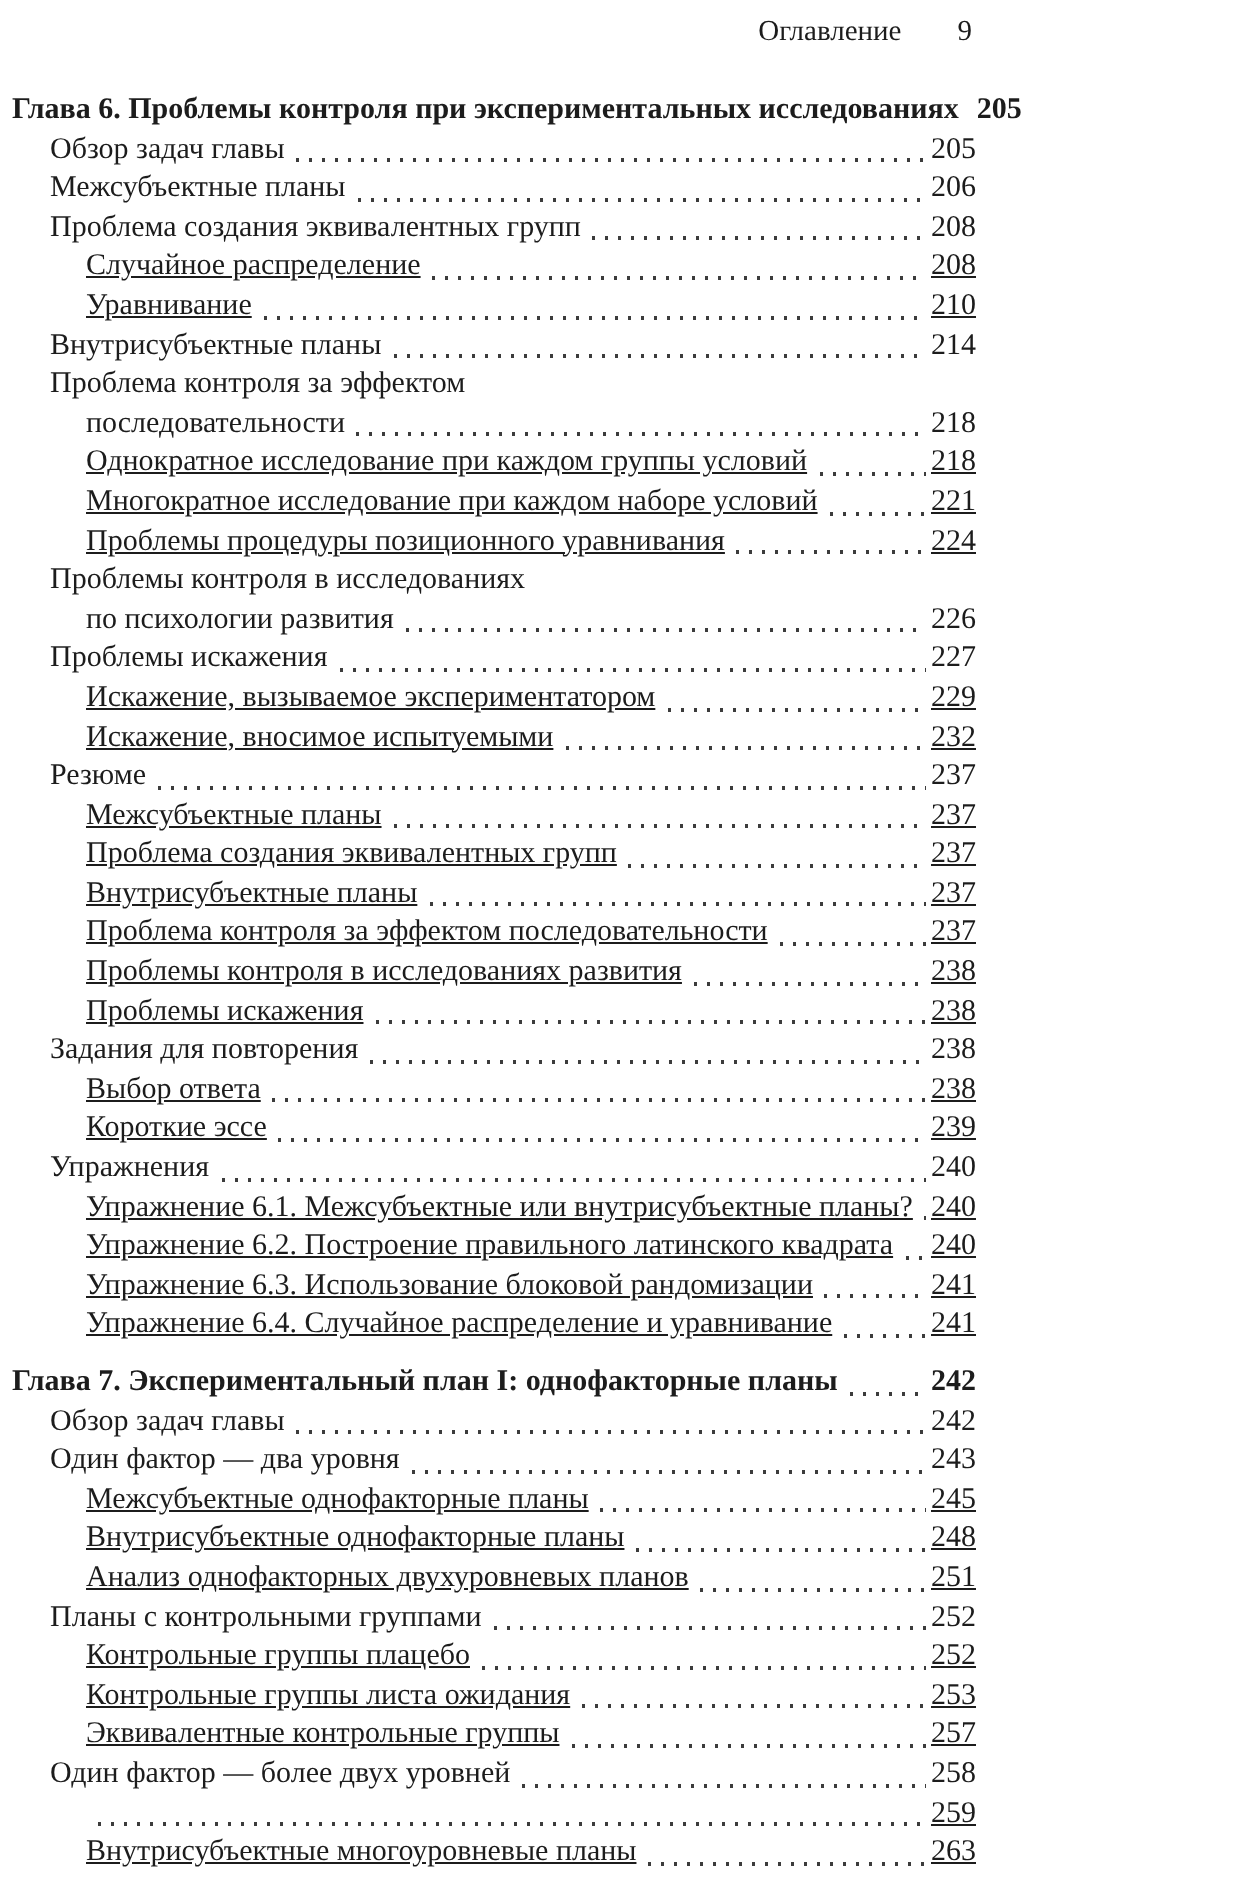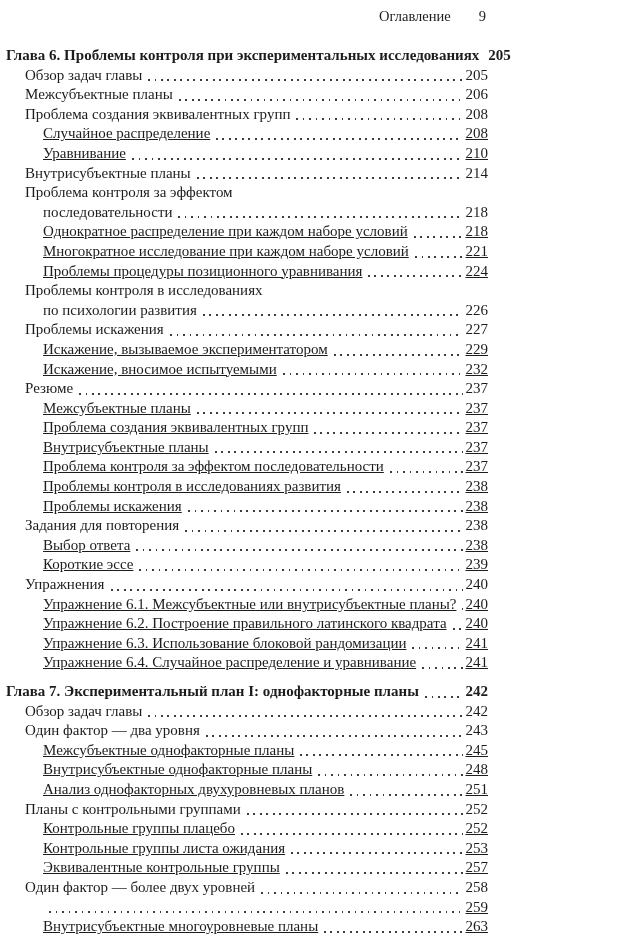--- a/index.html
+++ b/index.html
@@ -102,21 +102,21 @@
       </div>
       <div class="row lvl1">
         <span class="txt">Проблема контроля за эффектом</span>
       </div>
       <div class="row lvl1 cont">
         <span class="txt">последовательности</span>
         <span class="dots"></span>
         <span class="pg">218</span>
       </div>
       <div class="row lvl2">
-        <span class="txt">Однократное распределение при каждом наборе условий</span>
+        <span class="txt">Однократное исследование при каждом группы условий</span>
         <span class="dots"></span>
         <span class="pg">218</span>
       </div>
       <div class="row lvl2">
         <span class="txt">Многократное исследование при каждом наборе условий</span>
         <span class="dots"></span>
         <span class="pg">221</span>
       </div>
       <div class="row lvl2">
         <span class="txt">Проблемы процедуры позиционного уравнивания</span>

